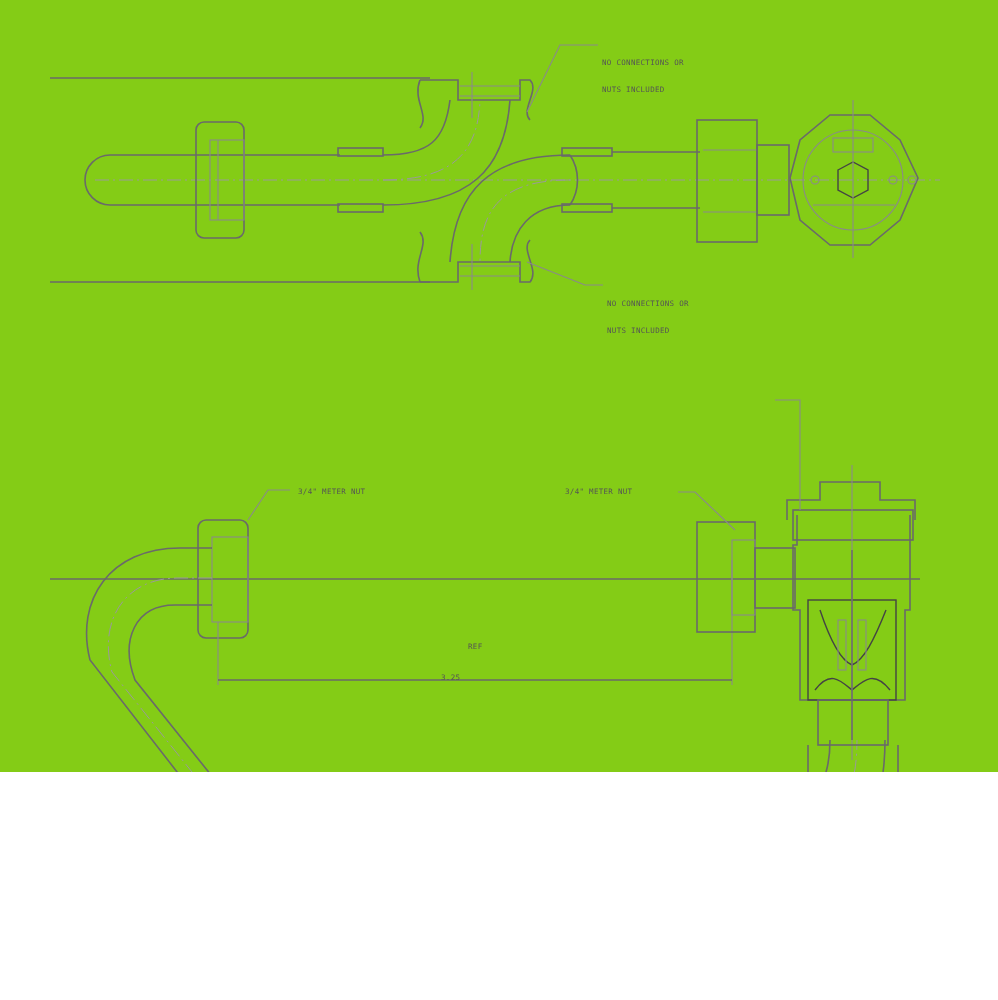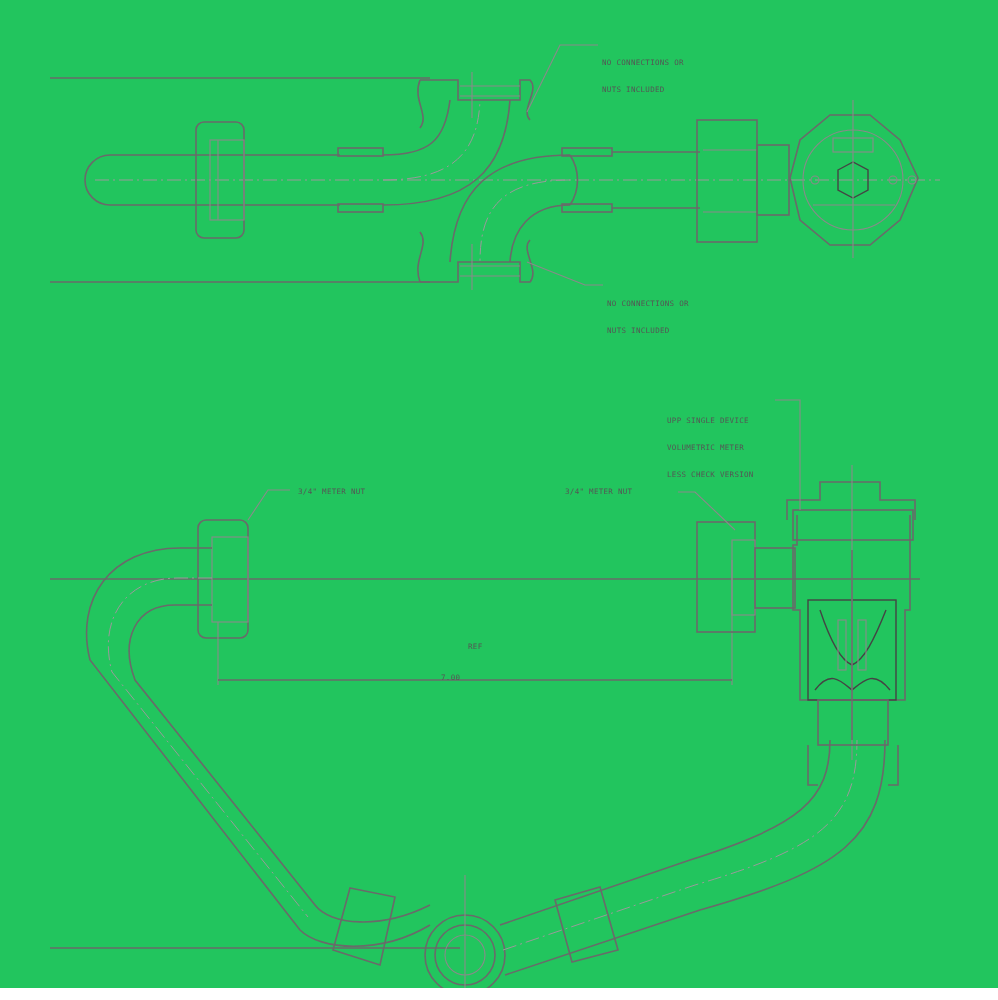--- a/index.html
+++ b/index.html
@@ -1,16 +1,16 @@
 <!DOCTYPE html>
 <html><head>
 <meta charset="utf-8">
 <style>
   html,body{margin:0;padding:0;background:#fff;}
-  #canvas{position:relative;width:998px;height:988px;overflow:hidden;background:#22c55e;}
+  #canvas{position:relative;width:998px;height:772px;overflow:hidden;background:#84cc16;}
   svg{position:absolute;left:0;top:0;}
   .ln{fill:none;stroke:#6a6a6a;stroke-width:1.6;}
   .thin{fill:none;stroke:#8a8a8a;stroke-width:1.1;}
   .cl{fill:none;stroke:#9a9a9a;stroke-width:1;stroke-dasharray:14 4 2 4;}
   .dk{fill:none;stroke:#444;stroke-width:1.4;}
   .lbl{position:absolute;font-family:"DejaVu Sans Mono",monospace;font-size:7.5px;line-height:9px;color:#555;white-space:pre;letter-spacing:0.3px;}
 </style>
 </head>
 <body>
 
@@ -126,22 +126,17 @@
 </svg>
 
 <div class="lbl" style="left:602px;top:40px;">
   <div>NO CONNECTIONS OR</div>
   <div>NUTS INCLUDED</div>
 </div>
 <div class="lbl" style="left:607px;top:281px;">
   <div>NO CONNECTIONS OR</div>
   <div>NUTS INCLUDED</div>
 </div>
-<div class="lbl" style="left:667px;top:398px;">
-  <div>UPP SINGLE DEVICE</div>
-  <div>VOLUMETRIC METER</div>
-  <div>LESS CHECK VERSION</div>
-</div>
 <div class="lbl" style="left:298px;top:487px;">3/4" METER NUT</div>
 <div class="lbl" style="left:565px;top:487px;">3/4" METER NUT</div>
-<div class="lbl" style="left:441px;top:673px;">7.00</div>
+<div class="lbl" style="left:441px;top:673px;">3.25</div>
 <div class="lbl" style="left:468px;top:642px;">REF</div>
 </div>
 
 </body></html>

